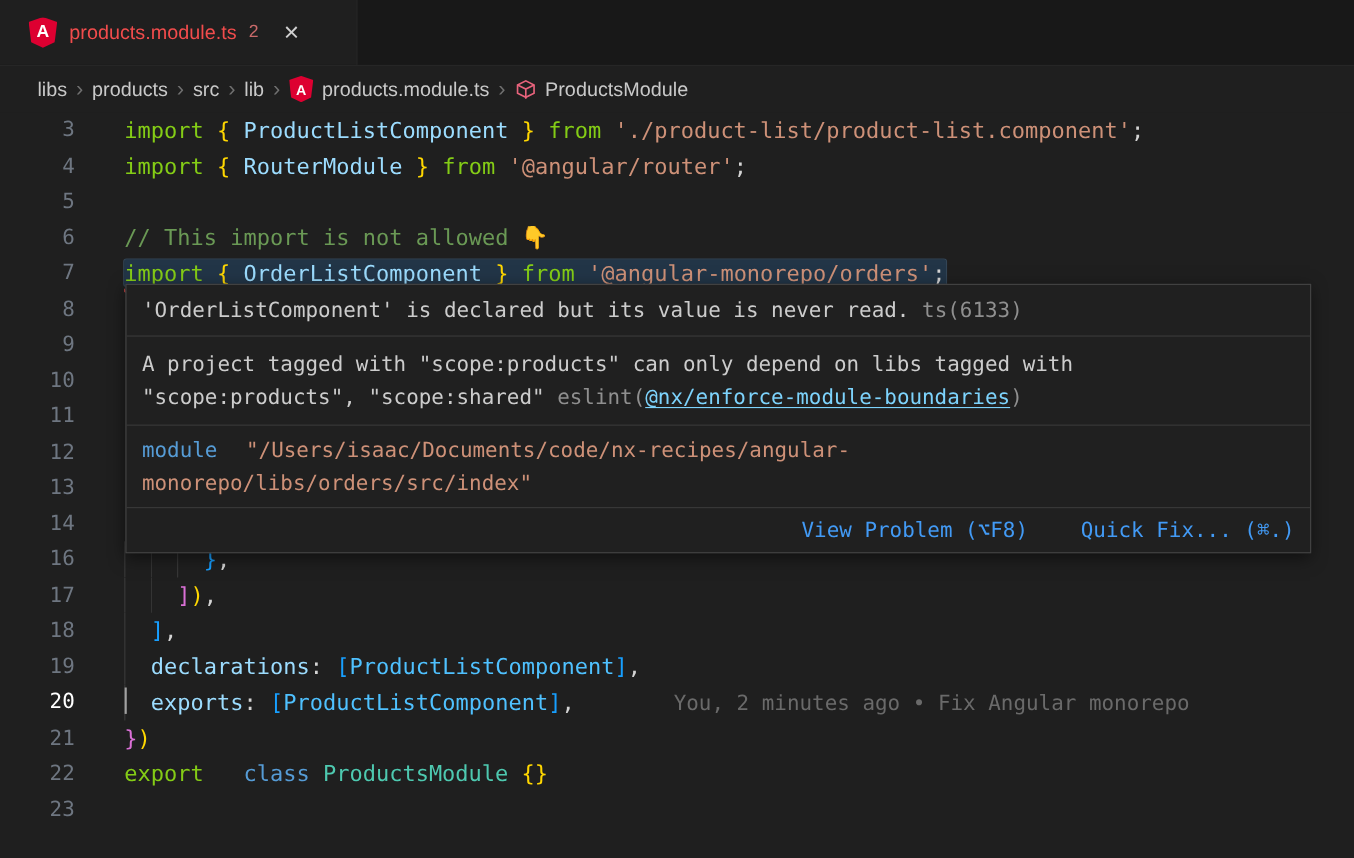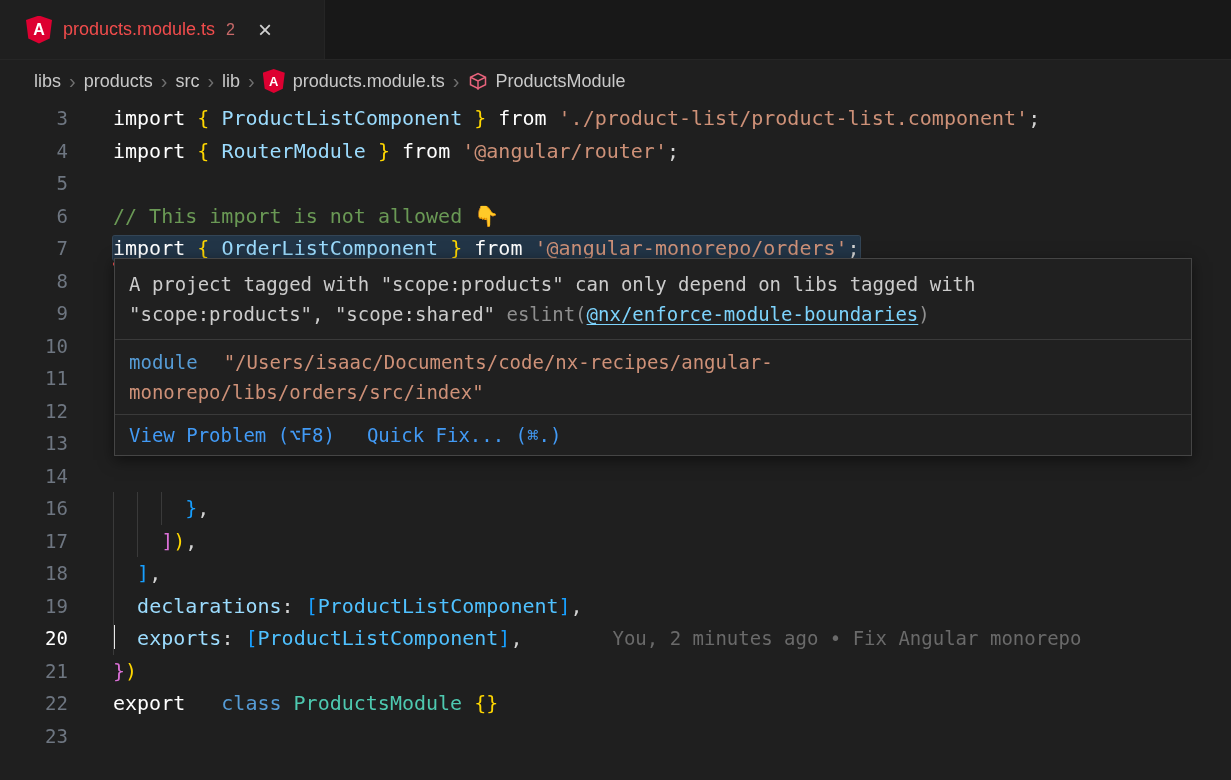--- a/index.html
+++ b/index.html
@@ -29,21 +29,21 @@
 
   
   .editor { position:relative; font-family:"DejaVu Sans Mono", monospace;
             font-size:20px; height:683px; }
   .line { display:flex; height:32.5px; line-height:32.5px; white-space:pre; }
   .lnum { width:68px; text-align:right; color:#6e7681; font-size:19px; flex:none; }
   .line.active .lnum { color:#ffffff;text-align:right; }
   .lcode { margin-left:45px; flex:1; white-space:pre; }
   .blame { color:#6a6a6a; margin-left:90px; font-size:19px; }
 
-  .tk.kw  { color:#ffffff; }
+  .tk.kw  { color:#84cc16; }
   .tk.kw2 { color:#569CD6;margin-left:24px; }
   .tk.id  { color:#9CDCFE; }
   .tk.ref { color:#4FC1FF; }
   .tk.str { color:#CE9178; }
   .tk.cmt { color:#6A9955; }
   .tk.pun { color:#D4D4D4; }
   .tk.b1  { color:#FFD700; }
   .tk.b2  { color:#DA70D6; }
   .tk.b3  { color:#179FFF; }
   .tk.cls { color:#4EC9B0; }
@@ -62,21 +62,21 @@
            background:#202020; border:1px solid #454545; z-index:5;
            box-shadow:0 4px 14px rgba(0,0,0,.5); font-size:19px; color:#cccccc; }
   .hsec { padding:8px 14px; border-bottom:1px solid #3a3a3a; line-height:30px; }
   .hsec.s2 { padding:10px 24px 10px 14px; }
   .hsec.s3 { padding:7px 14px; }
   .gray { color:#8f8f8f; }
   .hlink { color:#7dd3fc; text-decoration:underline; text-underline-offset:3px; cursor:pointer; }
   .modblock { max-width:645px; word-break:break-all; }
   .modkw { color:#569CD6; margin-right:26px; }
   .modpath { color:#CE9178; }
-  .hactions { padding:6px 14px; display:flex; gap:32px; line-height:28px; }
+  .hactions { padding:6px 14px; display:flex; gap:48px; line-height:28px;justify-content:flex-end; }
   .haction { color:#429af5; cursor:pointer; }
 </style>
 </head>
 <body>
 
 <div class="tabbar">
   <div class="tab">
     <span class="ng-icon">A</span>
     <span class="tab-name">products.module.ts</span>
     <span class="tab-badge">2</span>
@@ -121,20 +121,24 @@
       <div class="line"><span class="lnum">17</span><span class="lcode"><span class="tk ind">  </span><span class="tk ind">  </span><span class="tk b2">]</span><span class="tk b1">)</span><span class="tk pun">,</span></span></div>
       <div class="line"><span class="lnum">18</span><span class="lcode"><span class="tk ind">  </span><span class="tk b3">]</span><span class="tk pun">,</span></span></div>
       <div class="line"><span class="lnum">19</span><span class="lcode"><span class="tk ind">  </span><span class="tk id">declarations</span><span class="tk pun">: </span><span class="tk b3">[</span><span class="tk ref">ProductListComponent</span><span class="tk b3">]</span><span class="tk pun">,</span></span></div>
       <div class="line active"><span class="lnum">20</span><span class="lcode"><span class="cursor"></span><span class="tk ind">  </span><span class="tk id">exports</span><span class="tk pun">: </span><span class="tk b3">[</span><span class="tk ref">ProductListComponent</span><span class="tk b3">]</span><span class="tk pun">,</span><span class="blame">You, 2 minutes ago • Fix Angular monorepo</span></span></div>
       <div class="line"><span class="lnum">21</span><span class="lcode"><span class="tk b2">}</span><span class="tk b1">)</span></span></div>
       <div class="line"><span class="lnum">22</span><span class="lcode"><span class="tk kw">export</span><span class="tk pun"> </span><span class="tk kw2">class</span><span class="tk pun"> </span><span class="tk cls">ProductsModule</span><span class="tk pun"> </span><span class="tk b1">{}</span></span></div>
       <div class="line"><span class="lnum">23</span><span class="lcode"></span></div>
     </div>
 
   <div class="hover">
+    <div class="hsec s1">
+      <span>'OrderListComponent' is declared but its value is never read.</span>
+      <span class="gray">ts(6133)</span>
+    </div>
     <div class="hsec s2">
       <span>A project tagged with "scope:products" can only depend on libs tagged with "scope:products", "scope:shared"</span><span class="gray"> eslint(</span><span class="hlink">@nx/enforce-module-boundaries</span><span class="gray">)</span>
     </div>
     <div class="hsec s3">
       <div class="modblock">
         <span class="modkw">module</span><span class="modpath">"/Users/isaac/Documents/code/nx-recipes/angular-monorepo/libs/orders/src/index"</span>
       </div>
     </div>
     <div class="hactions">
       <span class="haction">View Problem (⌥F8)</span>

